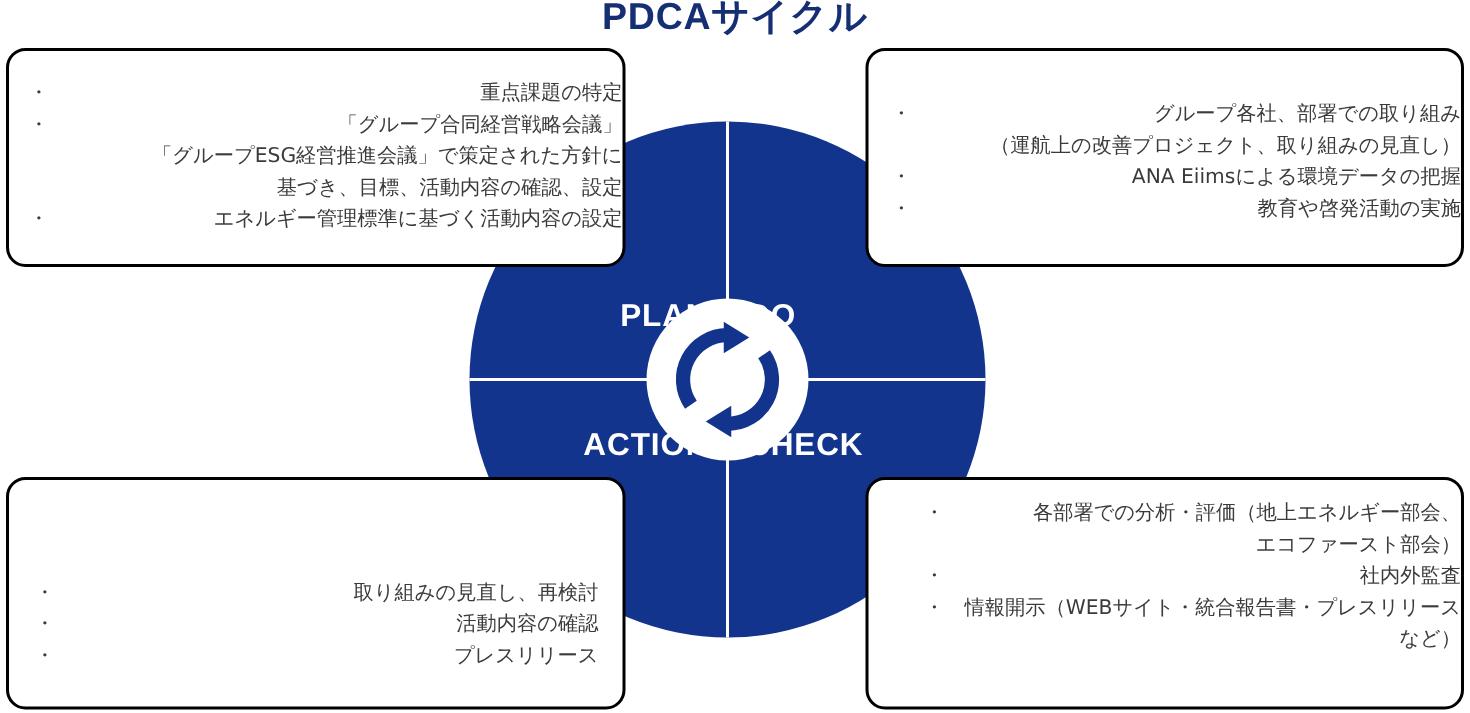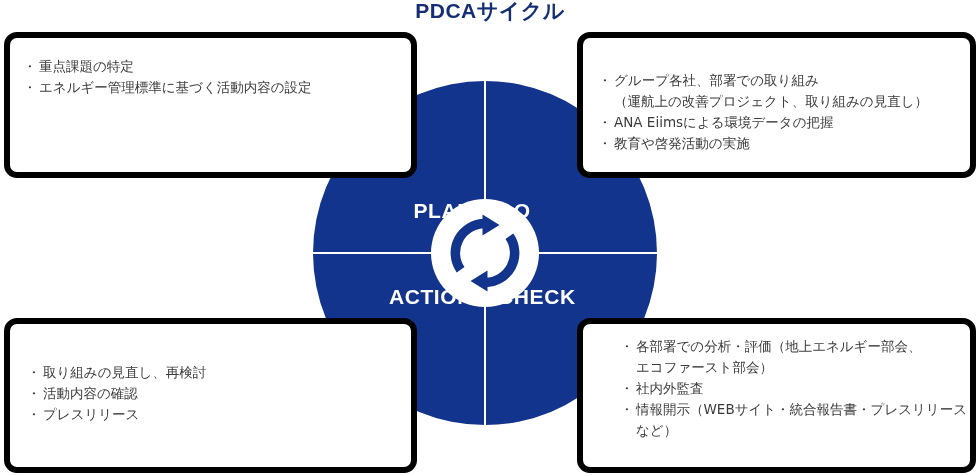--- a/index.html
+++ b/index.html
@@ -19,21 +19,21 @@
     overflow: hidden;
   }
 
   
   #diagram-title {
     position: absolute;
     left: 0;
     top: -1px;
     width: 980px;
     text-align: center;
-    font-size: 21px;
+    font-size: 25px;
     font-weight: bold;
     color: #152e74;
     letter-spacing: 0.5px;
     line-height: 24px;
     white-space: nowrap;
   }
 
   
   #pdca-wheel {
     position: absolute;
@@ -99,41 +99,42 @@
     width: 78px;
     height: 78px;
     display: block;
   }
 
   
   .callout {
     position: absolute;
     box-sizing: border-box;
     background: #ffffff;
-    border: 6px solid #000000;
+    border: 2px solid #000000;
     border-radius: 13px;
     padding: 0;
+    text-align: right;
   }
   #callout-plan   { left: 4px;   top: 32px;  width: 413px; height: 146px; }
   #callout-do     { left: 577px; top: 32px;  width: 399px; height: 146px; }
   #callout-action { left: 4px;   top: 318px; width: 413px; height: 155px; }
   #callout-check  { left: 577px; top: 318px; width: 399px; height: 155px; padding-left: 24px; }
 
   .callout-list {
     margin: 0;
     padding: 0;
     list-style: none;
     color: #3b3b3b;
     font-size: 13.5px;
     line-height: 21px;
     font-family: "DejaVu Sans", "Liberation Sans", sans-serif;
   }
   #callout-plan .callout-list   { padding: 18px 0 0 14px; }
   #callout-do .callout-list     { padding: 32px 0 0 16px; }
-  #callout-action .callout-list { padding: 38px 0 0 18px; }
+  #callout-action .callout-list { padding: 38px 16px 0 18px; margin-top: 27px; }
   #callout-check .callout-list  { padding: 12px 0 0 14px; }
 
   .callout-list li {
     position: relative;
     padding-left: 15px;
     white-space: pre-line;
   }
   .callout-list li::before {
     content: "\30FB";
     position: absolute;
@@ -167,20 +168,23 @@
 
         <path d="M39 68.5 A29.5 29.5 0 0 0 63.4 22.2" fill="none" stroke="#12348c" stroke-width="9.5" stroke-linecap="butt"></path>
         <path d="M41.5 77.5 L24.5 67 L41.5 56.5 Z" fill="#12348c"></path>
       </svg>
     </div>
   </div>
 
   <div class="callout" id="callout-plan">
     <ul class="callout-list">
       <li>重点課題の特定</li>
+      <li>「グループ合同経営戦略会議」
+「グループESG経営推進会議」で策定された方針に
+基づき、目標、活動内容の確認、設定</li>
       <li>エネルギー管理標準に基づく活動内容の設定</li>
     </ul>
   </div>
 
   <div class="callout" id="callout-do">
     <ul class="callout-list">
       <li>グループ各社、部署での取り組み
 （運航上の改善プロジェクト、取り組みの見直し）</li>
       <li>ANA Eiimsによる環境データの把握</li>
       <li>教育や啓発活動の実施</li>

